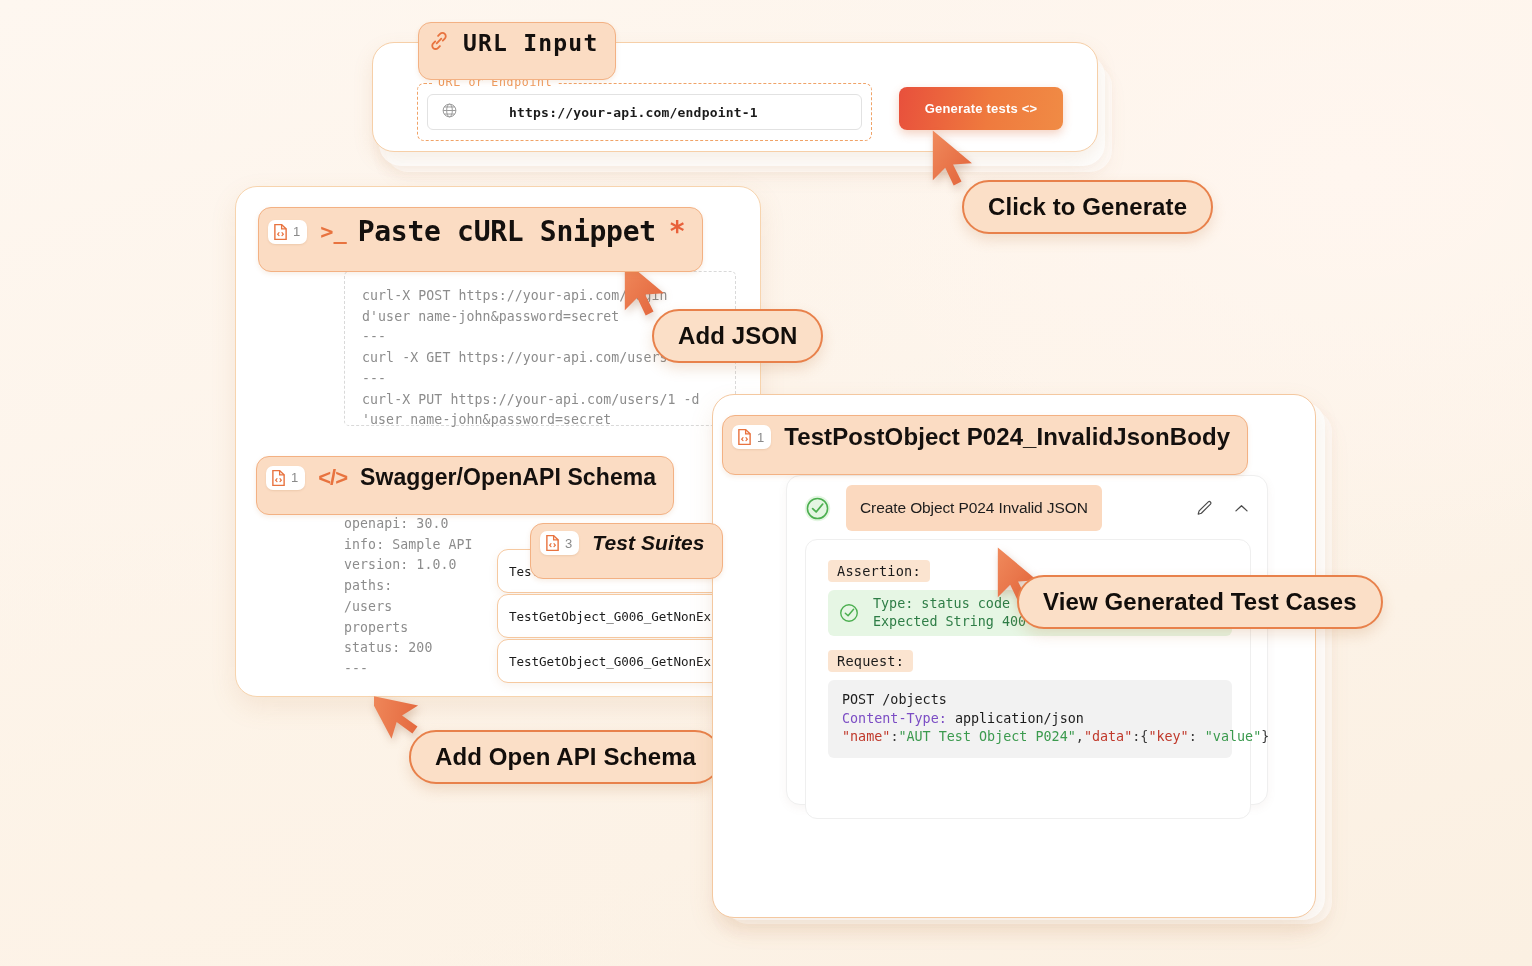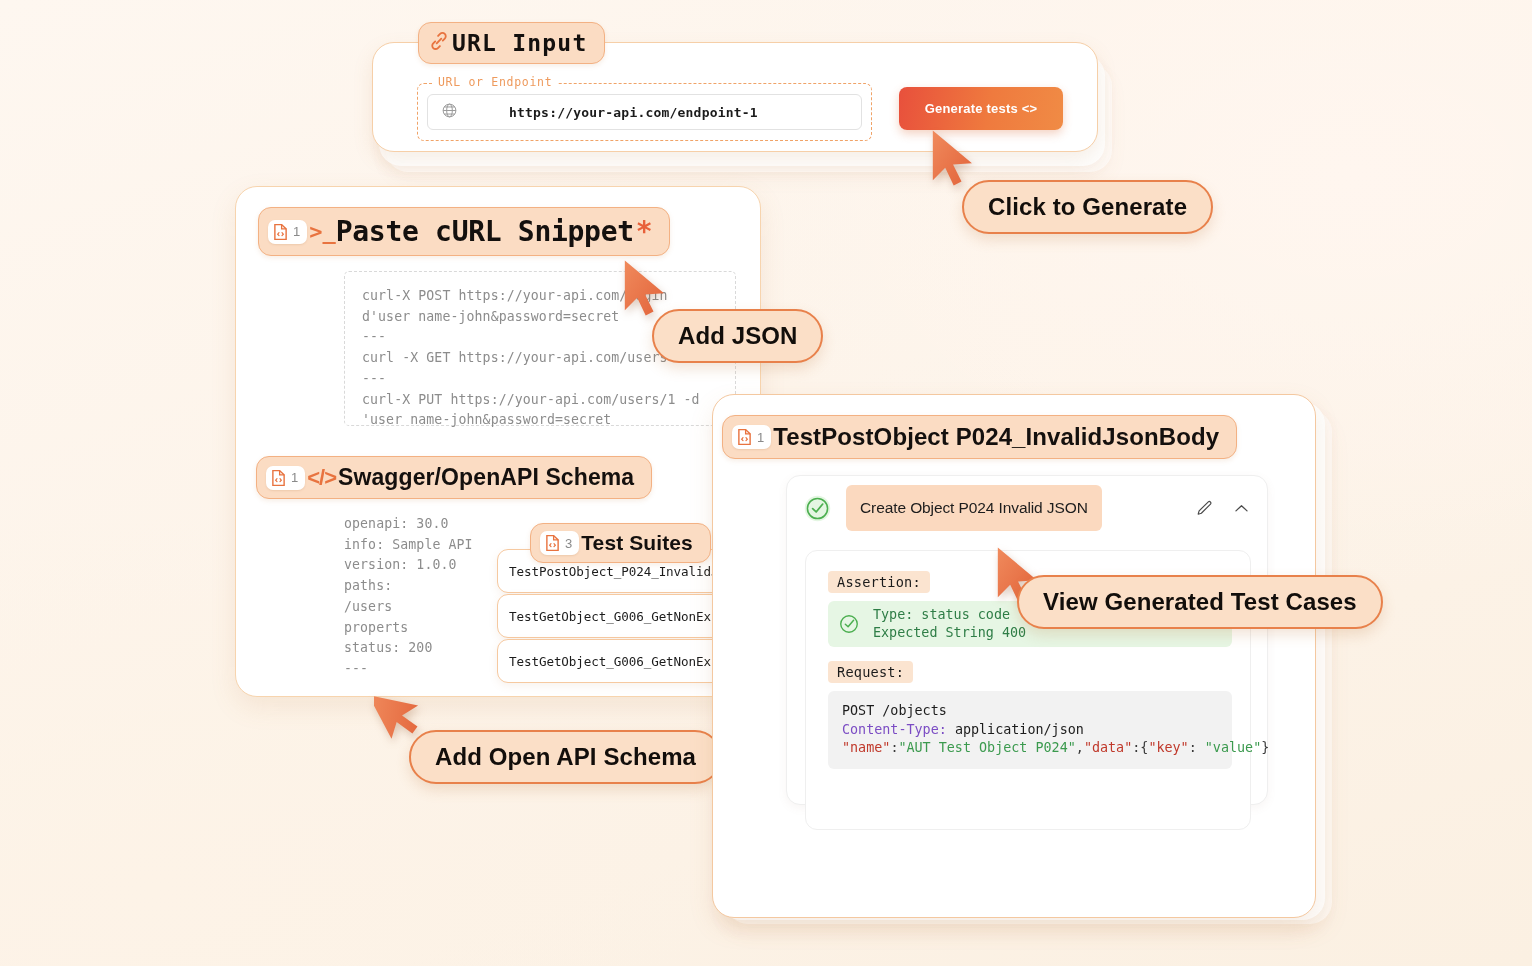--- a/index.html
+++ b/index.html
@@ -32,26 +32,26 @@
     background: #FFFFFF; border-radius: 7px;
     padding: 3px 7px 3px 5px;
     box-shadow: 0 1px 2px rgba(180,120,70,.18);
     flex: 0 0 auto;
   }
   .chip .num { font-size: 13px; color: #8A8A8A; font-family: "Liberation Sans", sans-serif; line-height: 1; }
   .file-ic { width: 15px; height: 18px; display: block; }
 
   
   .pill {
-    display: inline-flex; align-items: center; gap: 2px;
+    display: inline-flex; align-items: center; gap: 13px;
     background: #FBDCC3;
     border: 1.6px solid #F0A濾;
     border: 1.6px solid #F3B183;
     border-radius: 13px;
-    padding: 7px 17px 7px 9px;
+    padding: 7px 17px 23px 9px;
     box-shadow: 0 2px 5px rgba(190,120,60,.13);
     white-space: nowrap;
   }
   .pill .txt { font-size: 22px; font-weight: 700; color: #14100E; letter-spacing: .1px; }
 
   
   .callout {
     display: inline-flex; align-items: center; justify-content: center;
     background: #FBDFC7;
     border: 2.4px solid #E8814B;
@@ -133,21 +133,21 @@
   .suite-row {
     position: relative; width: 314px; height: 44px; margin-bottom: 1px;
     background: #FFFFFF; border: 1.5px solid #F6C9A0; border-radius: 11px;
     display: flex; align-items: center; padding: 0 9px 0 11px; gap: 8px;
     box-shadow: 0 3px 8px rgba(190,130,80,.10);
   }
   .suite-row .nm { flex: 1; font-size: 12.6px; color: #1C1C1C; letter-spacing: -.1px; white-space: nowrap; }
   .suite-row .chip { background:#FCE2CB; box-shadow:none; }
   .suite-row .chip .num { color:#7d7d7d; }
   #suitesPill { position: absolute; left: 33px; top: -26px; z-index: 7; }
-  #suitesPill .txt { font-size: 21px; }
+  #suitesPill .txt { font-size: 21px; font-style: italic; }
 
   
   .dashv { position: absolute; border-left: 5px dashed #F0A868; }
   .dashh { position: absolute; border-top: 5px dashed #F0A868; }
 
   
   #rightStack { position: absolute; left: 712px; top: 394px; width: 620px; height: 530px; }
   #rightStack .l3 { left: 14px; top: 16px; width: 606px; height: 514px; background:#FFFFFF; opacity:.5; box-shadow:0 10px 22px rgba(190,130,80,.10); }
   #rightStack .l2 { left: 7px;  top: 8px;  width: 606px; height: 518px; background:#FFFFFF; opacity:.85; box-shadow:0 8px 18px rgba(190,130,80,.10); }
   #rightStack .l1 {
@@ -166,21 +166,21 @@
   .case-head { position: absolute; left: 16px; top: 15px; right: 16px; height: 34px; display: flex; align-items: center; gap: 14px; }
   .check-ring { width: 29px; height: 29px; flex: 0 0 auto; }
   .case-title {
     background: #FBD9BF; border-radius: 6px; padding: 14px 14px;
     font-size: 15.5px; color: #1D1D1D; letter-spacing: -.1px;
   }
   .head-actions { margin-left: auto; display: flex; align-items: center; gap: 18px; }
   .ic-btn { width: 19px; height: 19px; cursor: pointer; display:block; }
 
   #detailBox {
-    position: absolute; left: 18px; top: 74px; width: 446px; height: 280px;
+    position: absolute; left: 18px; top: 63px; width: 446px; height: 280px;
     background: #FFFFFF; border: 1.3px solid #EFEFEF; border-radius: 12px;
   }
   .sec-label {
     display: inline-block; background: #FBE4D0; border-radius: 4px;
     padding: 3px 9px; font-size: 13.6px; color: #1B1B1B; letter-spacing: .2px;
   }
   #assertLabel { position: absolute; left: 22px; top: 20px; }
   #assertBox {
     position: absolute; left: 22px; top: 50px; width: 404px; height: 46px;
     background: #E6F6E4; border-radius: 6px;

